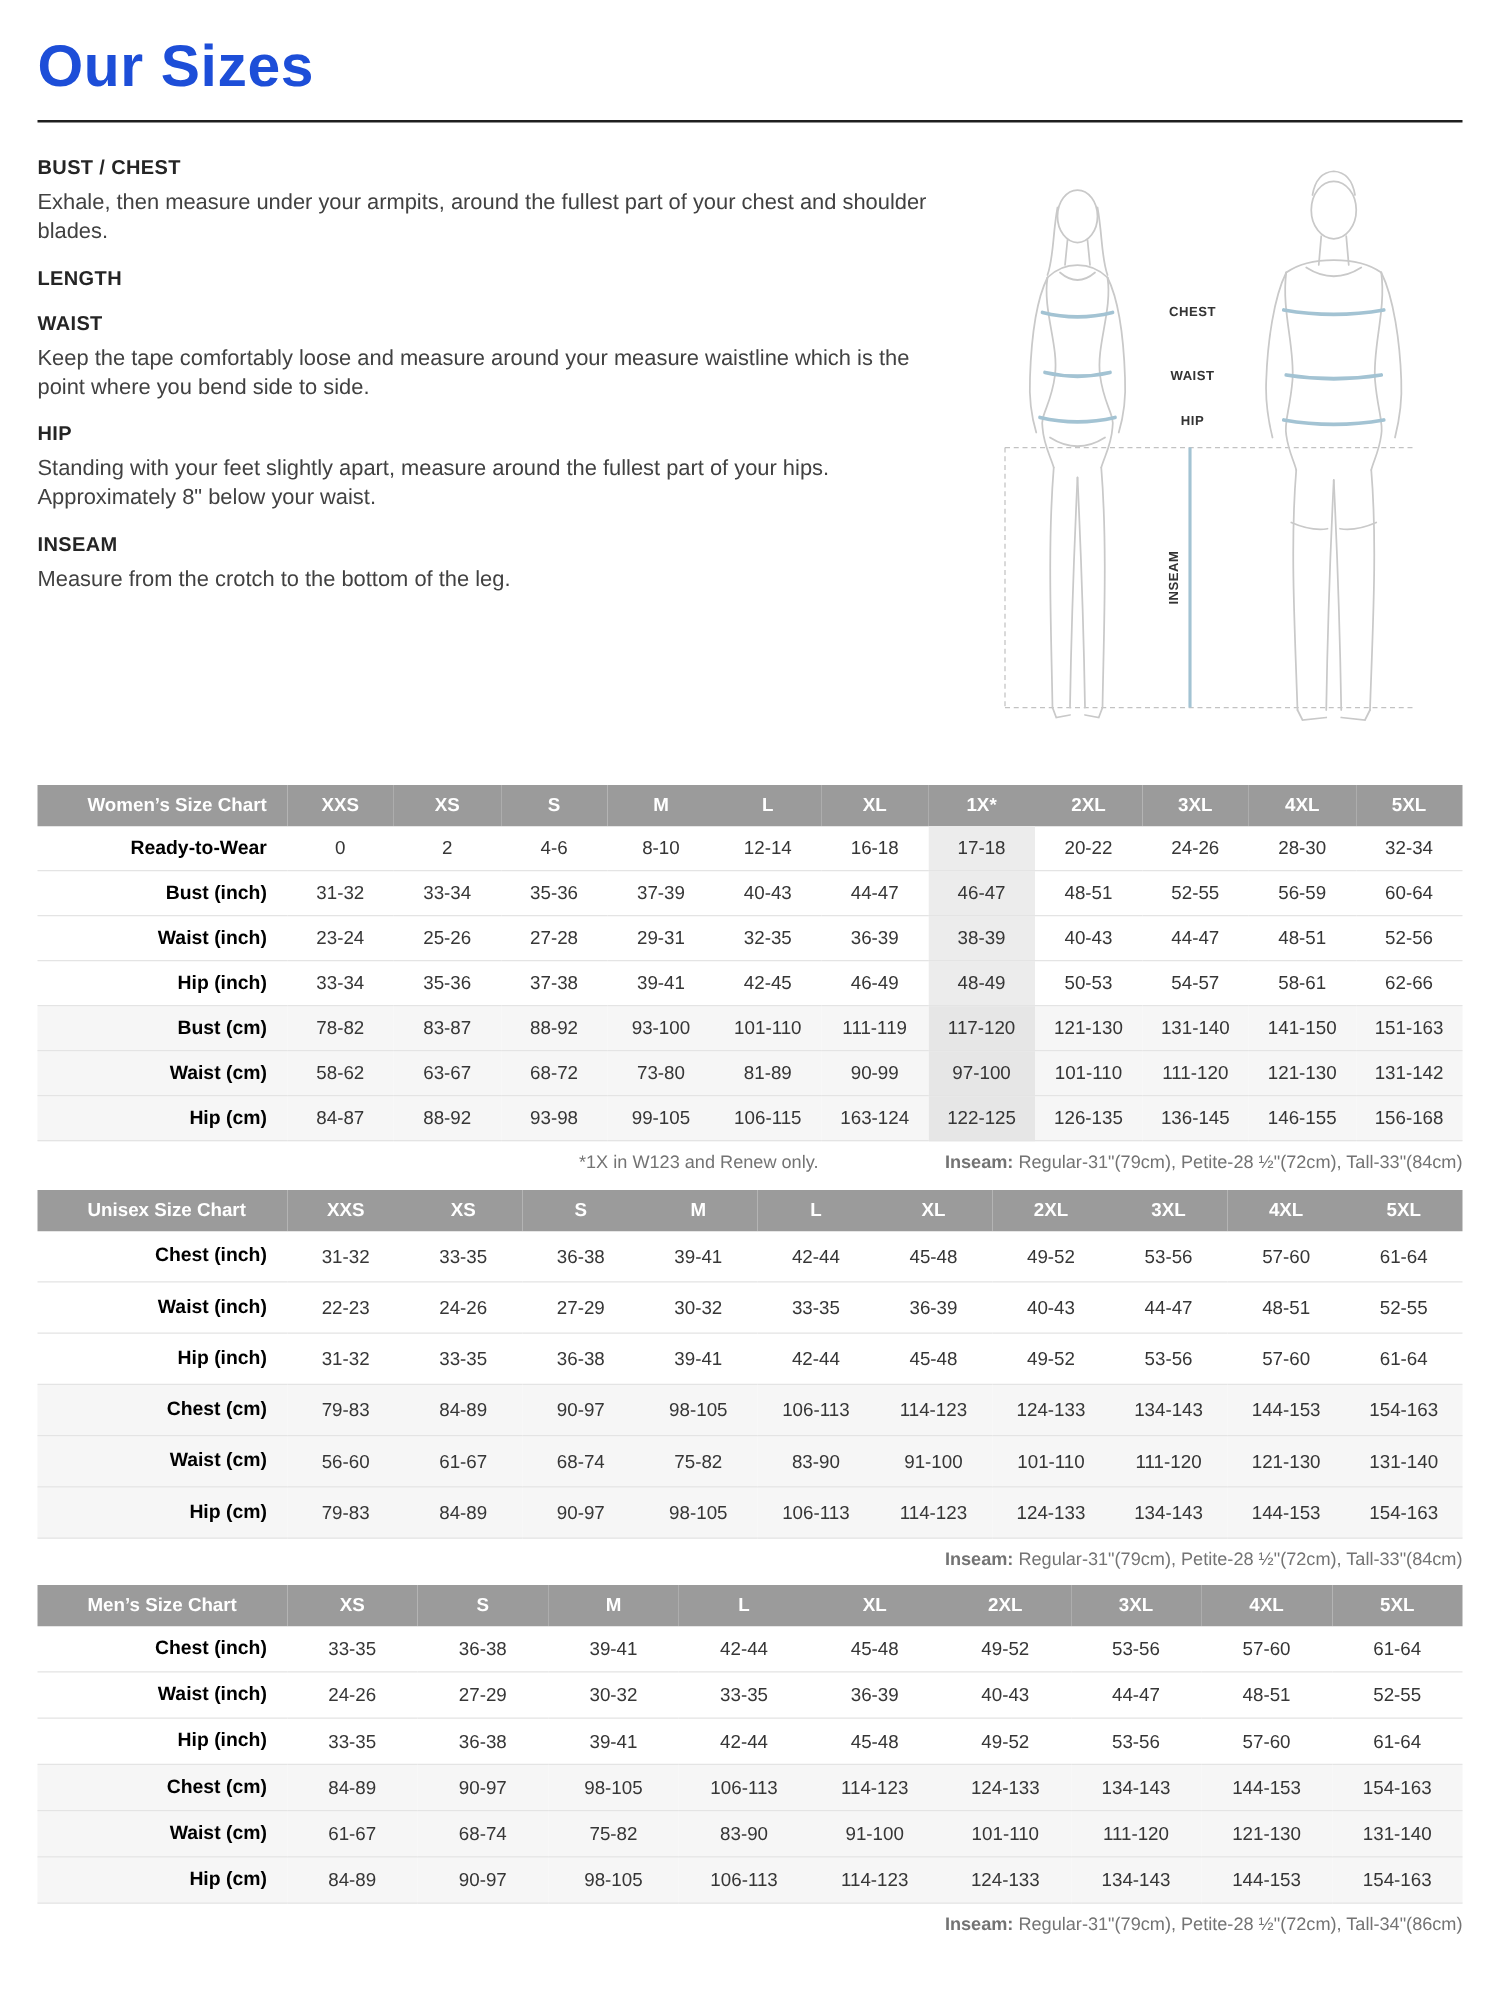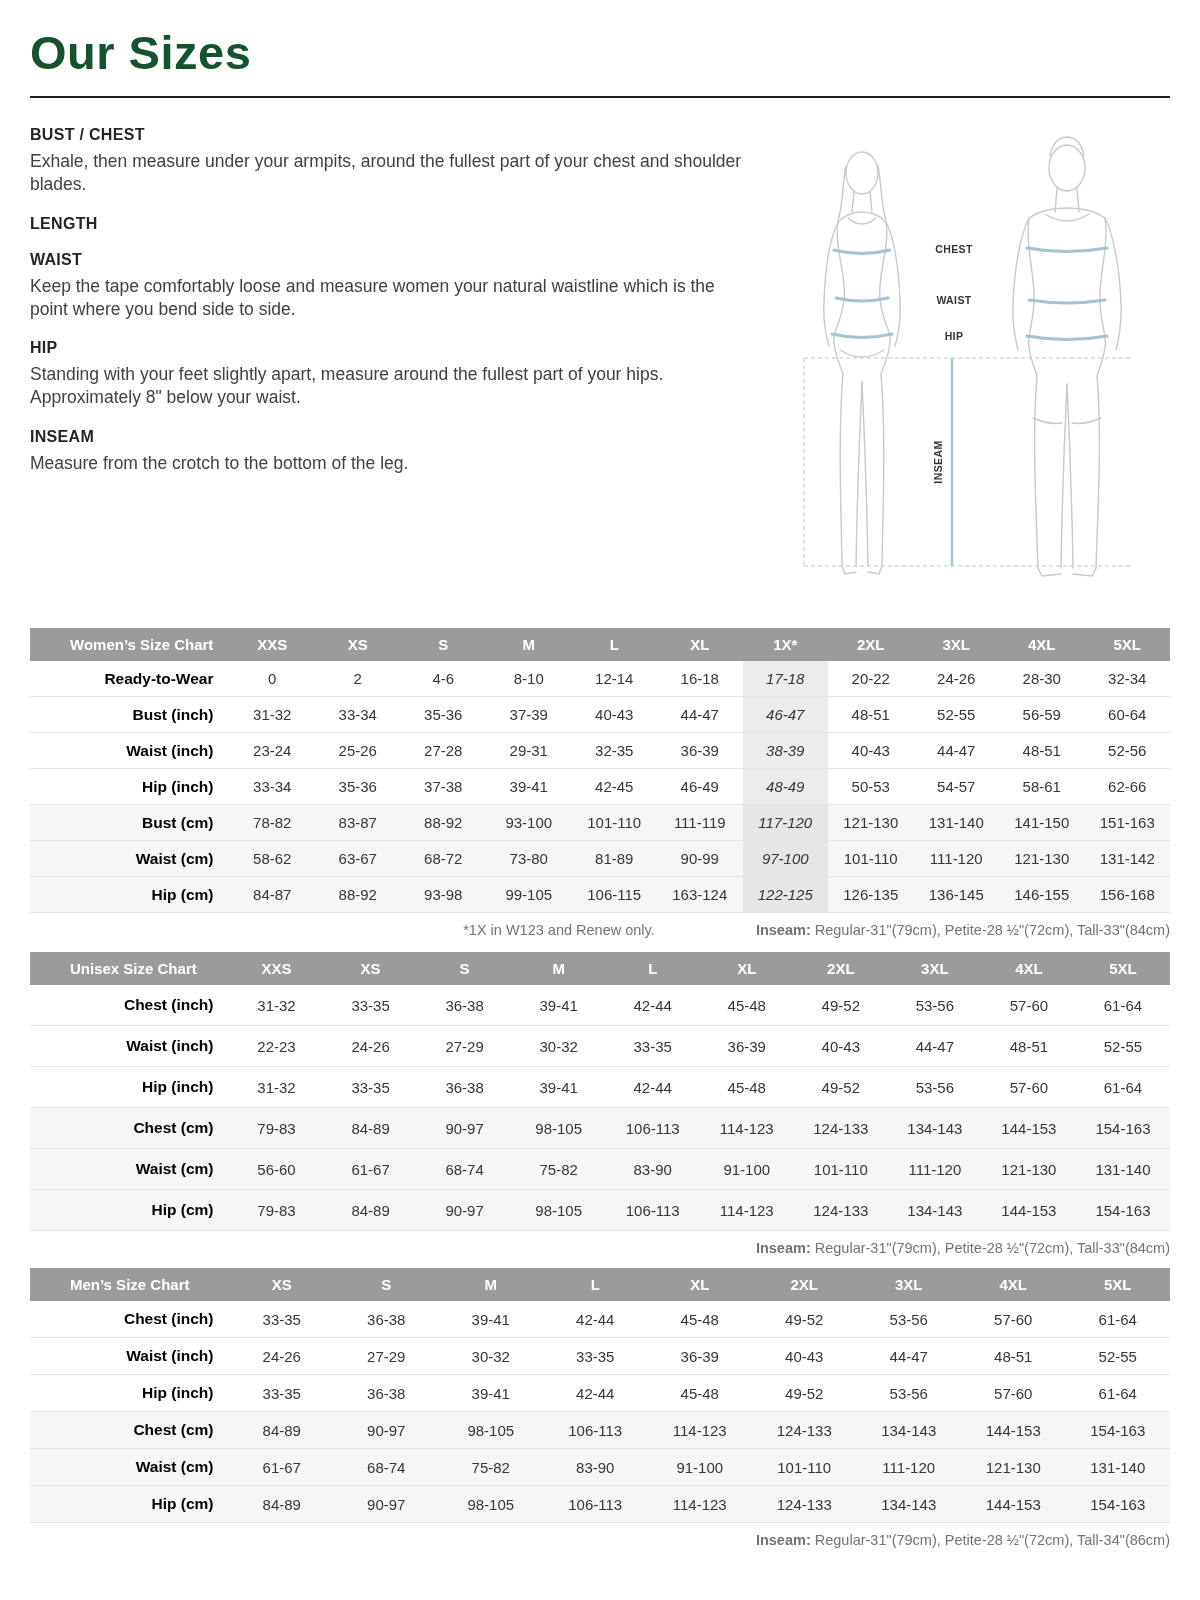--- a/index.html
+++ b/index.html
@@ -9,21 +9,21 @@
     font-family: "Liberation Sans", sans-serif;
     color: #3d3d3d;
     -webkit-font-smoothing: antialiased;
   }
   .page { padding: 22px 30px 34px; }
 
   .page-title {
     font-size: 47px;
     line-height: 1.15;
     font-weight: bold;
-    color: #14532d;
+    color: #1d4ed8;
     letter-spacing: 0.5px;
     margin: 4px 0 16px;
   }
   .title-rule { border: 0; border-top: 2px solid #1f1f1f; margin: 0 0 28px; }
 
   .top { display: flex; align-items: flex-start; }
   .instructions { flex: 1 1 auto; padding-right: 16px; }
   .instructions-heading {
     font-size: 17px; font-weight: bold; color: #252525;
     letter-spacing: .3px; margin: 0 0 20px;
@@ -60,21 +60,21 @@
   .size-chart tbody th {
     font-size: 15.5px; color: #000000; text-align: right;
     padding-right: 16px; font-weight: bold;
   }
   .size-chart tbody td { font-size: 15px; color: #363636; text-align: center; }
   .size-chart tbody tr { border-bottom: 1px solid #e4e4e4; }
   .wrap-women .size-chart tbody th, .wrap-women .size-chart tbody td { padding-top: 8.5px; padding-bottom: 8.5px; }
   .wrap-unisex .size-chart tbody th, .wrap-unisex .size-chart tbody td { padding-top: 11px; padding-bottom: 11px; }
   .wrap-men .size-chart tbody th, .wrap-men .size-chart tbody td { padding-top: 9px; padding-bottom: 9px; }
   tr.shaded { background: #f6f6f6; }
-  td.hl { background: #ececec; font-style: italic; }
+  td.hl { background: #ececec; }
   tr.shaded td.hl { background: #e6e6e6; }
 
   .footnotes {
     display: flex; align-items: center;
     margin: 9px 0 2px; font-size: 14.5px; color: #737373;
   }
   .footnotes .star-note { margin-left: 38%; }
   .footnotes .inseam-note { margin-left: auto; }
   .inseam-label { font-weight: bold; }
 </style>
@@ -91,21 +91,21 @@
 
       <div class="m-section">
         <h3 class="m-title">BUST / CHEST</h3>
         <p class="m-body">Exhale, then measure under your armpits, around the fullest part of your chest and shoulder blades.</p>
       </div>
       <div class="m-section">
         <h3 class="m-title">LENGTH</h3>
       </div>
       <div class="m-section">
         <h3 class="m-title">WAIST</h3>
-        <p class="m-body">Keep the tape comfortably loose and measure women your natural waistline which is the point where you bend side to side.</p>
+        <p class="m-body">Keep the tape comfortably loose and measure around your measure waistline which is the point where you bend side to side.</p>
       </div>
       <div class="m-section">
         <h3 class="m-title">HIP</h3>
         <p class="m-body">Standing with your feet slightly apart, measure around the fullest part of your hips. Approximately 8" below your waist.</p>
       </div>
       <div class="m-section">
         <h3 class="m-title">INSEAM</h3>
         <p class="m-body">Measure from the crotch to the bottom of the leg.</p>
       </div>
     </div>

